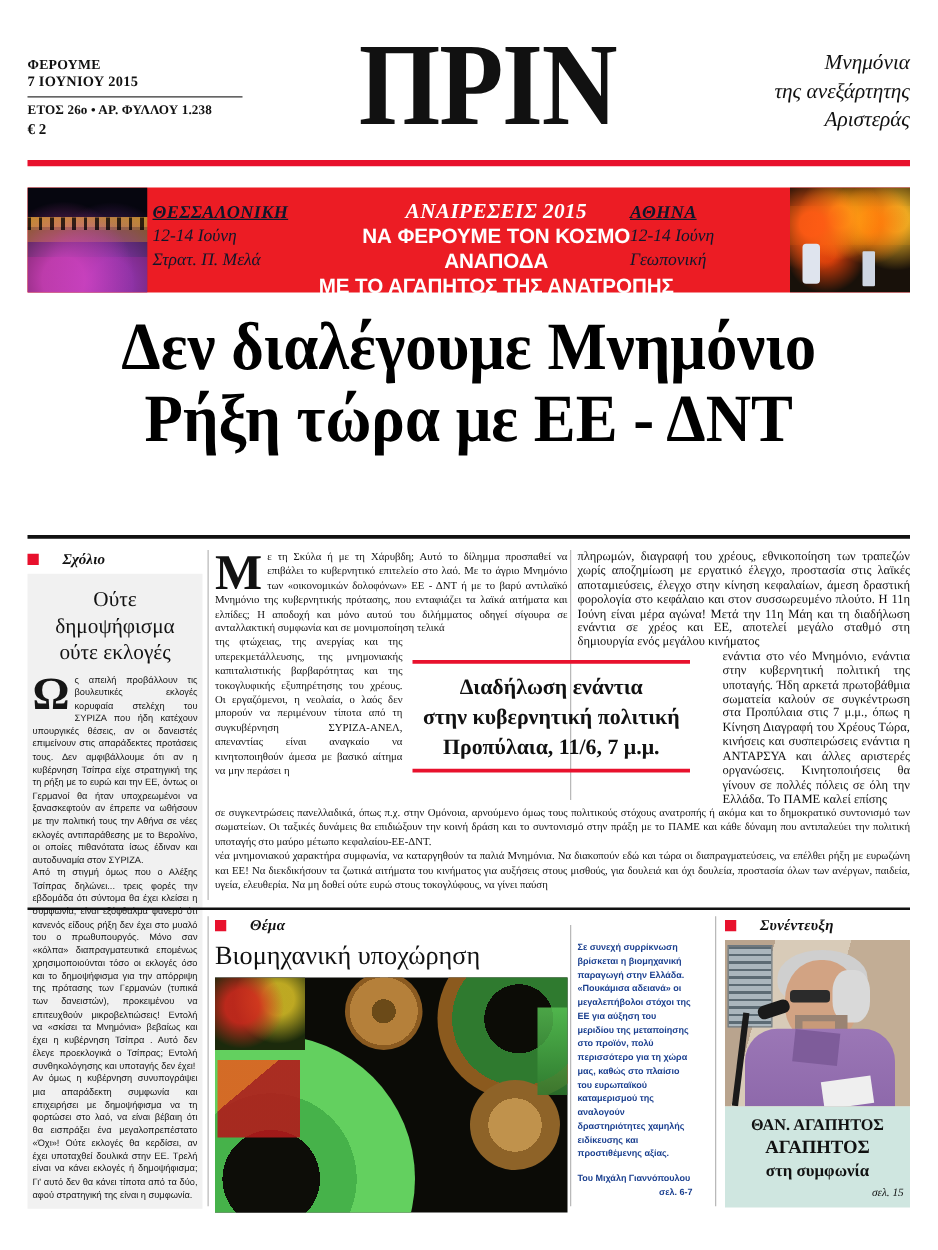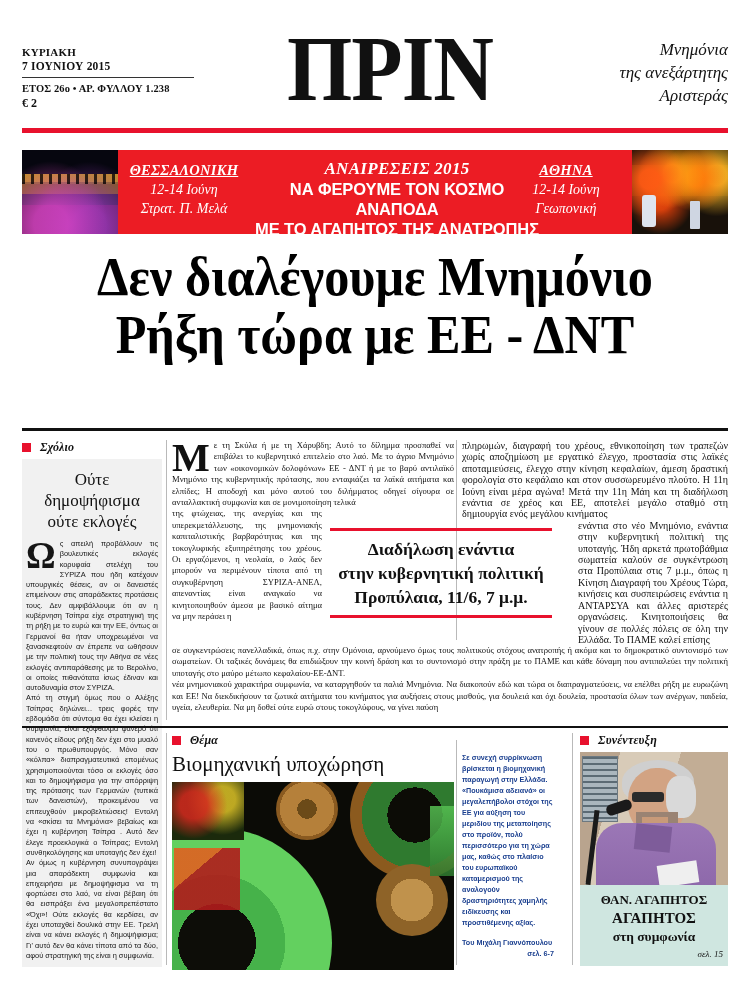--- a/index.html
+++ b/index.html
@@ -61,21 +61,21 @@
       radial-gradient(circle at 42% 28%, rgba(255,160,20,.95) 0 11%, transparent 42%),
       radial-gradient(circle at 66% 33%, rgba(255,120,10,.95) 0 10%, transparent 40%),
       radial-gradient(circle at 88% 30%, rgba(255,190,40,.9) 0 10%, transparent 40%),
       radial-gradient(circle at 30% 62%, rgba(255,70,10,.8) 0 9%, transparent 38%),
       linear-gradient(to bottom,#0c0a06 0 18%, #3a2206 18% 55%, #18110a 55% 100%);
   }
   .crowd-athens:after{
     content:"";position:absolute;left:10%;bottom:8%;width:14px;height:32px;
     background:#dfe4ee;border-radius:3px;box-shadow:46px 4px 0 -2px #cfd6e2, 86px -2px 0 -3px #b9c2d0;
   }
-  .banner .side{position:absolute;top:11px;width:124px;text-align:center;color:#ffffff;
+  .banner .side{position:absolute;top:11px;width:124px;color:#0f172a;
     font-family:"Liberation Serif",serif;font-style:italic;}
   .banner .side.left{left:100px;}
   .banner .side.right{right:100px;}
   .banner .side .city{font-size:14.5px;font-weight:bold;text-decoration:underline;line-height:19px;letter-spacing:.3px;}
   .banner .side .dates{font-size:14px;line-height:19px;}
   .banner .side .venue{font-size:14px;line-height:19px;}
   .banner .center{position:absolute;left:226px;top:8px;width:298px;text-align:center;color:#fff;}
   .banner .center .kicker{font-family:"Liberation Serif",serif;font-style:italic;font-weight:bold;font-size:17px;line-height:21px;letter-spacing:.3px;}
   .banner .center .l1,.banner .center .l2{font-family:"Liberation Sans",sans-serif;font-weight:bold;font-size:16.5px;line-height:20px;letter-spacing:-.1px;}
   .banner .center .pg{font-family:"Liberation Serif",serif;font-style:italic;font-weight:bold;font-size:9px;margin-top:3px;}
@@ -87,21 +87,21 @@
     font-size:54px;line-height:58px;color:#000;
     transform:scaleX(.93);transform-origin:center;white-space:nowrap;
   }
 
   .blackrule{position:absolute;left:22px;top:428px;width:706px;height:3px;background:#111;}
 
   
   .col{position:absolute;}
   .vdiv{position:absolute;width:1px;background:#b9b9b9;}
 
-  .sectag{display:flex;align-items:center;gap:9px;margin-bottom:4px;}
+  .sectag{display:flex;align-items:center;gap:19px;margin-bottom:4px;}
   .sectag .sq{width:9px;height:9px;background:#e8112d;display:inline-block;}
   .sectag .lbl{font-family:"Liberation Serif",serif;font-style:italic;font-weight:bold;font-size:12px;letter-spacing:.2px;}
 
   
   .editorial{left:22px;top:440px;width:140px;}
   .editorial .etitle{
     font-family:"Liberation Serif",serif;font-size:17px;line-height:21px;
     text-align:center;margin:6px 0 7px 0;
   }
   .editorial .ebody{
@@ -184,21 +184,21 @@
   .ibox .n3{font-family:"Liberation Serif",serif;font-weight:bold;font-size:13.5px;line-height:18px;}
   .ibox .pg{font-family:"Liberation Serif",serif;font-style:italic;font-size:9px;text-align:right;margin-top:3px;}
 </style>
 </head>
 <body>
 
 <div class="page">
 
   <div class="masthead">
     <div class="dateblock">
-      <div class="d1">ΚΥΡΙΑΚΗ</div>
+      <div class="d1">ΦΕΡΟΥΜΕ</div>
       <div class="d2">7 ΙΟΥΝΙΟΥ 2015</div>
       <div class="rule"></div>
       <div class="d3">ΕΤΟΣ 26ο • ΑΡ. ΦΥΛΛΟΥ 1.238</div>
       <div class="d4">€ 2</div>
     </div>
     <div class="logo">ΠΡΙΝ</div>
     <div class="tagline">
       <div>Μνημόνια</div>
       <div>της ανεξάρτητης</div>
       <div>Αριστεράς</div>

